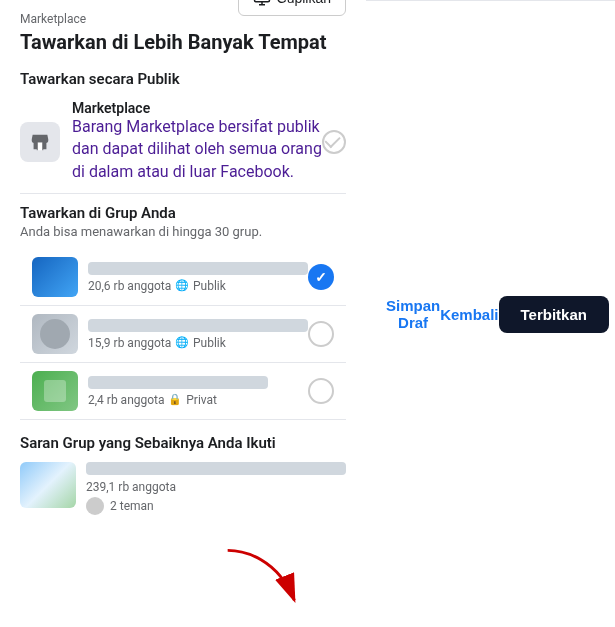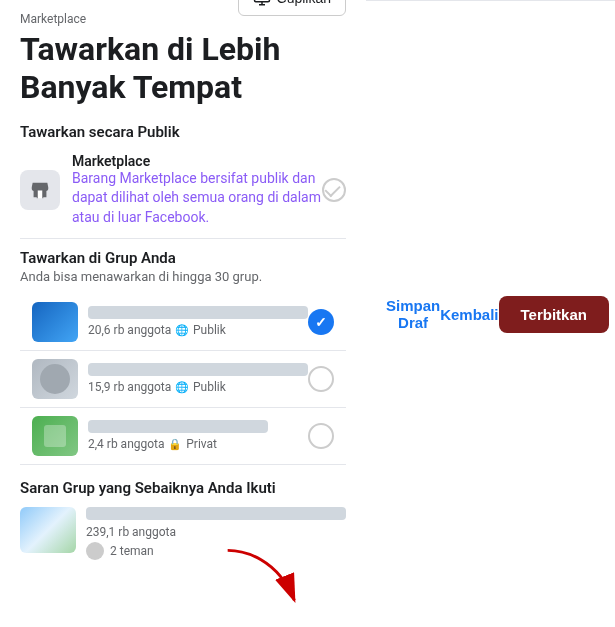--- a/index.html
+++ b/index.html
@@ -21,21 +21,21 @@
     .main-content {
       flex: 1;
       padding: 12px 20px 0 20px;
     }
     .breadcrumb {
       font-size: 12px;
       color: #65676b;
       margin-bottom: 4px;
     }
     .page-title {
-      font-size: 32px;
+      font-size: 20px;
       font-weight: 700;
       color: #1c1e21;
       line-height: 1.2;
       margin-bottom: 16px;
     }
     .cuplikan-btn {
       float: right;
       margin-top: -50px;
       background: #fff;
       border: 1px solid #ccc;
@@ -79,22 +79,22 @@
       flex-shrink: 0;
     }
     .marketplace-icon svg { width: 22px; height: 22px; fill: #65676b; }
     .marketplace-text { flex: 1; }
     .marketplace-name {
       font-size: 14px;
       font-weight: 600;
       color: #1c1e21;
     }
     .marketplace-desc {
-      font-size: 14px;
-      color: #8b5cf6;
+      font-size: 16px;
+      color: #4c1d95;
       line-height: 1.4;
     }
     .check-icon-grey {
       width: 24px;
       height: 24px;
       border-radius: 50%;
       border: 2px solid #ccc;
       display: flex;
       align-items: center;
       justify-content: center;
@@ -264,21 +264,21 @@
     }
     .kembali-btn {
       background: none;
       border: none;
       font-size: 15px;
       font-weight: 600;
       color: #1877f2;
       cursor: pointer;
     }
     .terbitkan-btn {
-      background: #7f1d1d;
+      background: #0f172a;
       border: none;
       border-radius: 8px;
       padding: 10px 22px;
       font-size: 15px;
       font-weight: 700;
       color: #fff;
       cursor: pointer;
     }
     .red-arrow {
       width: 100px;

